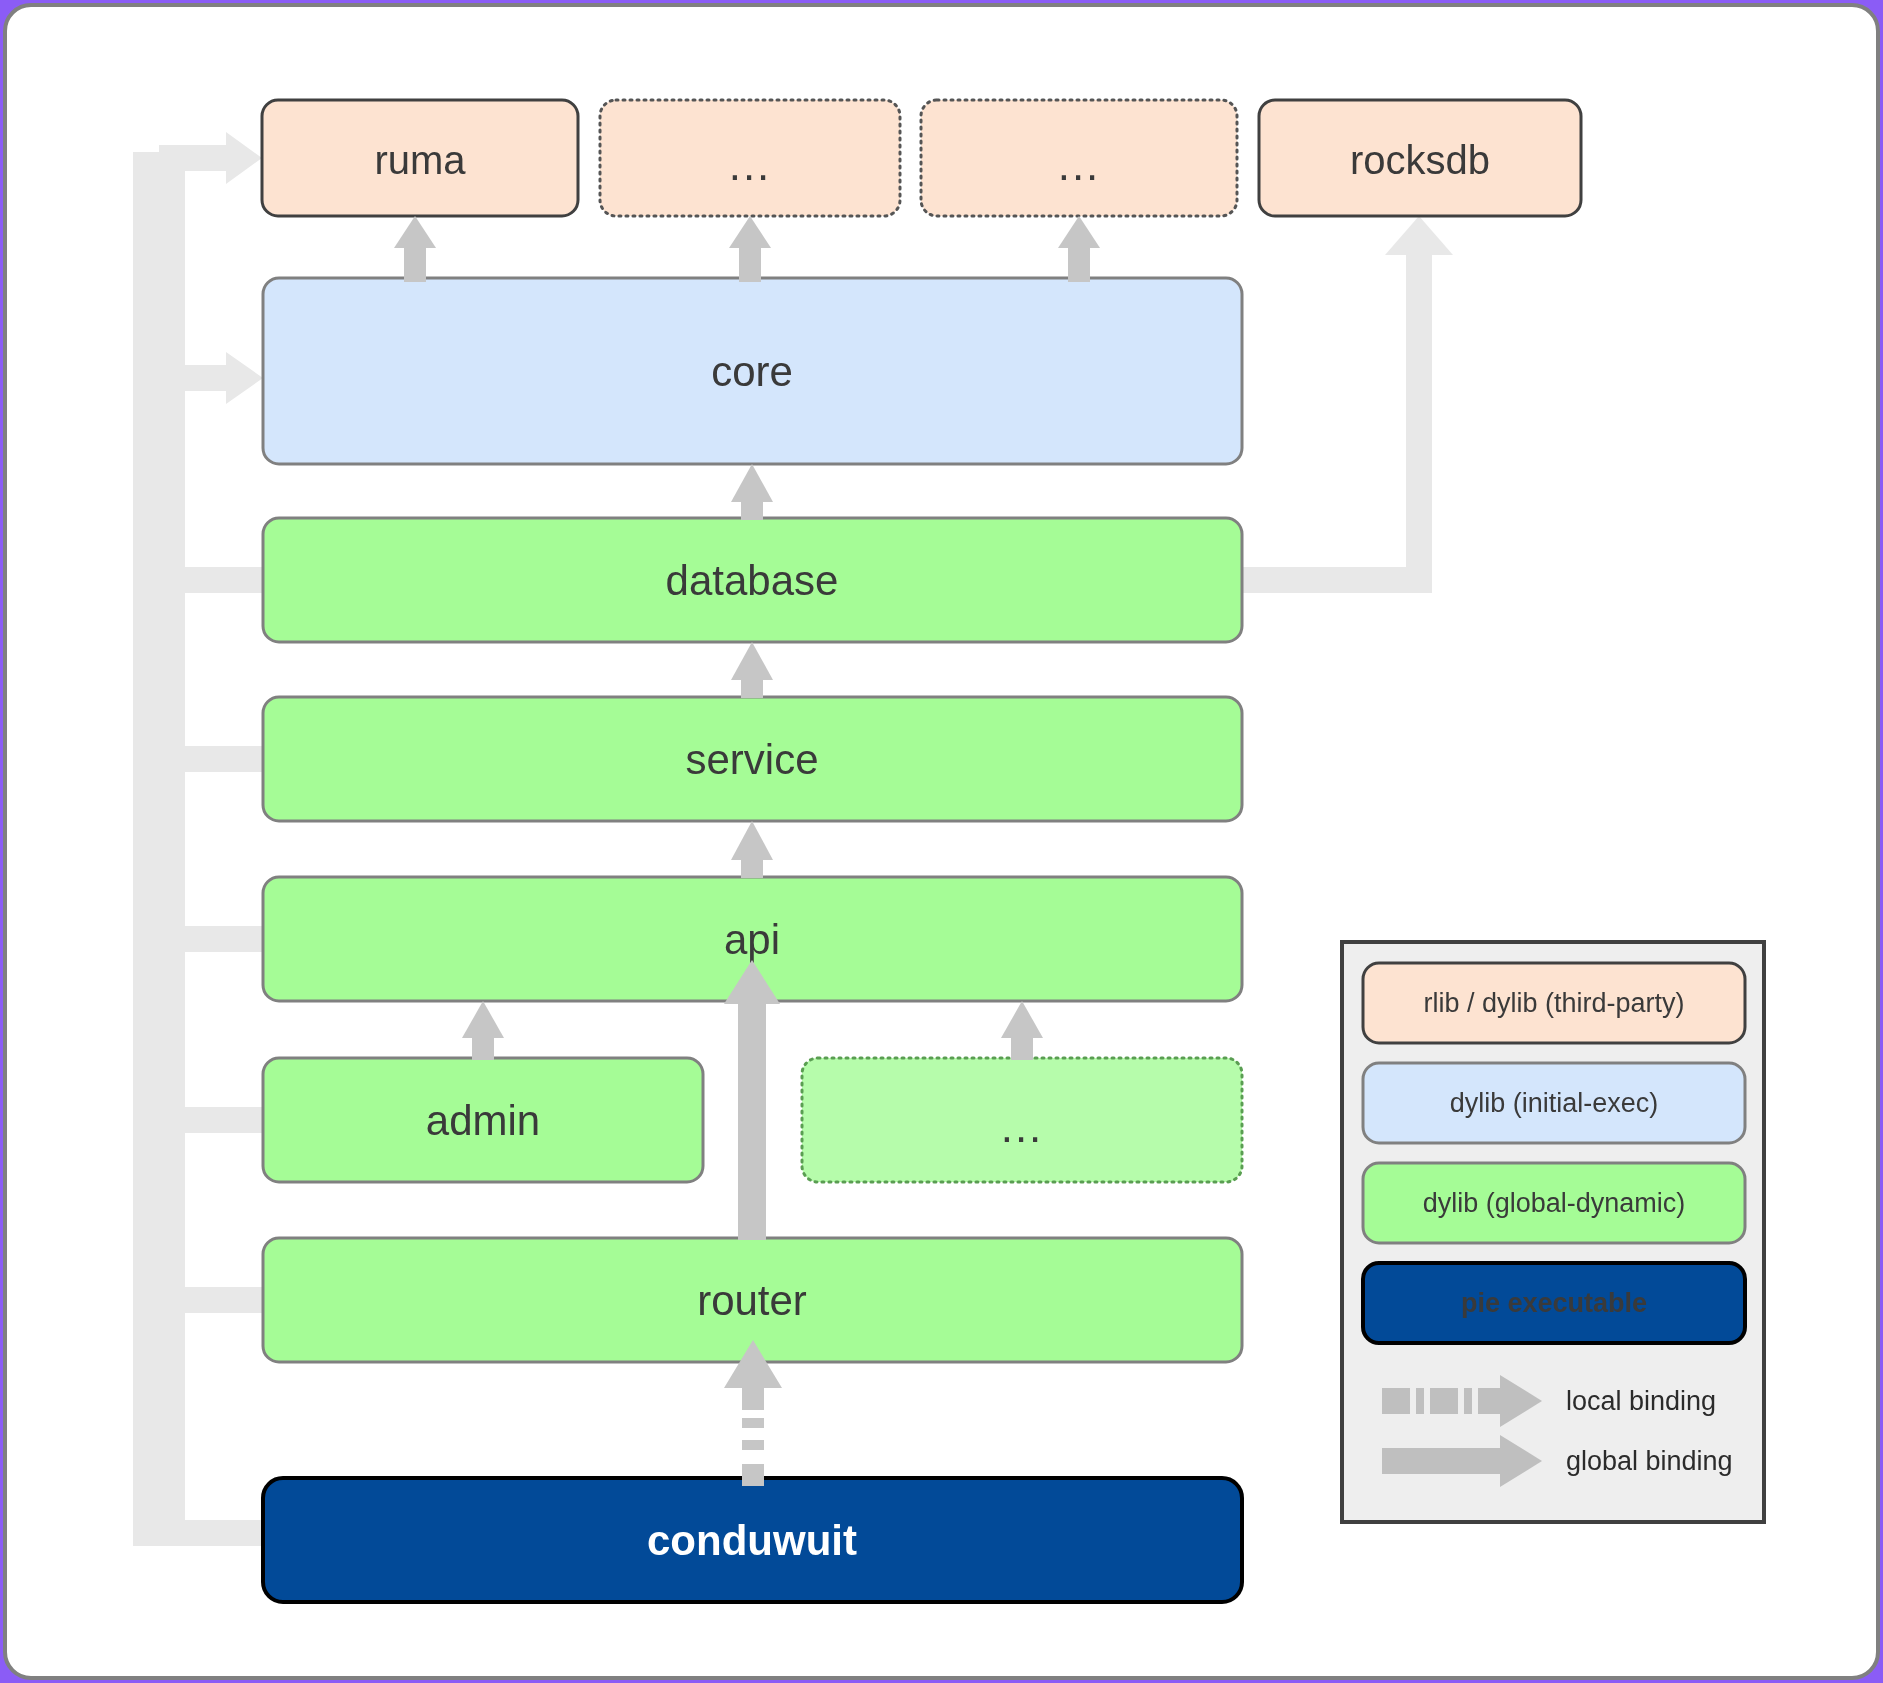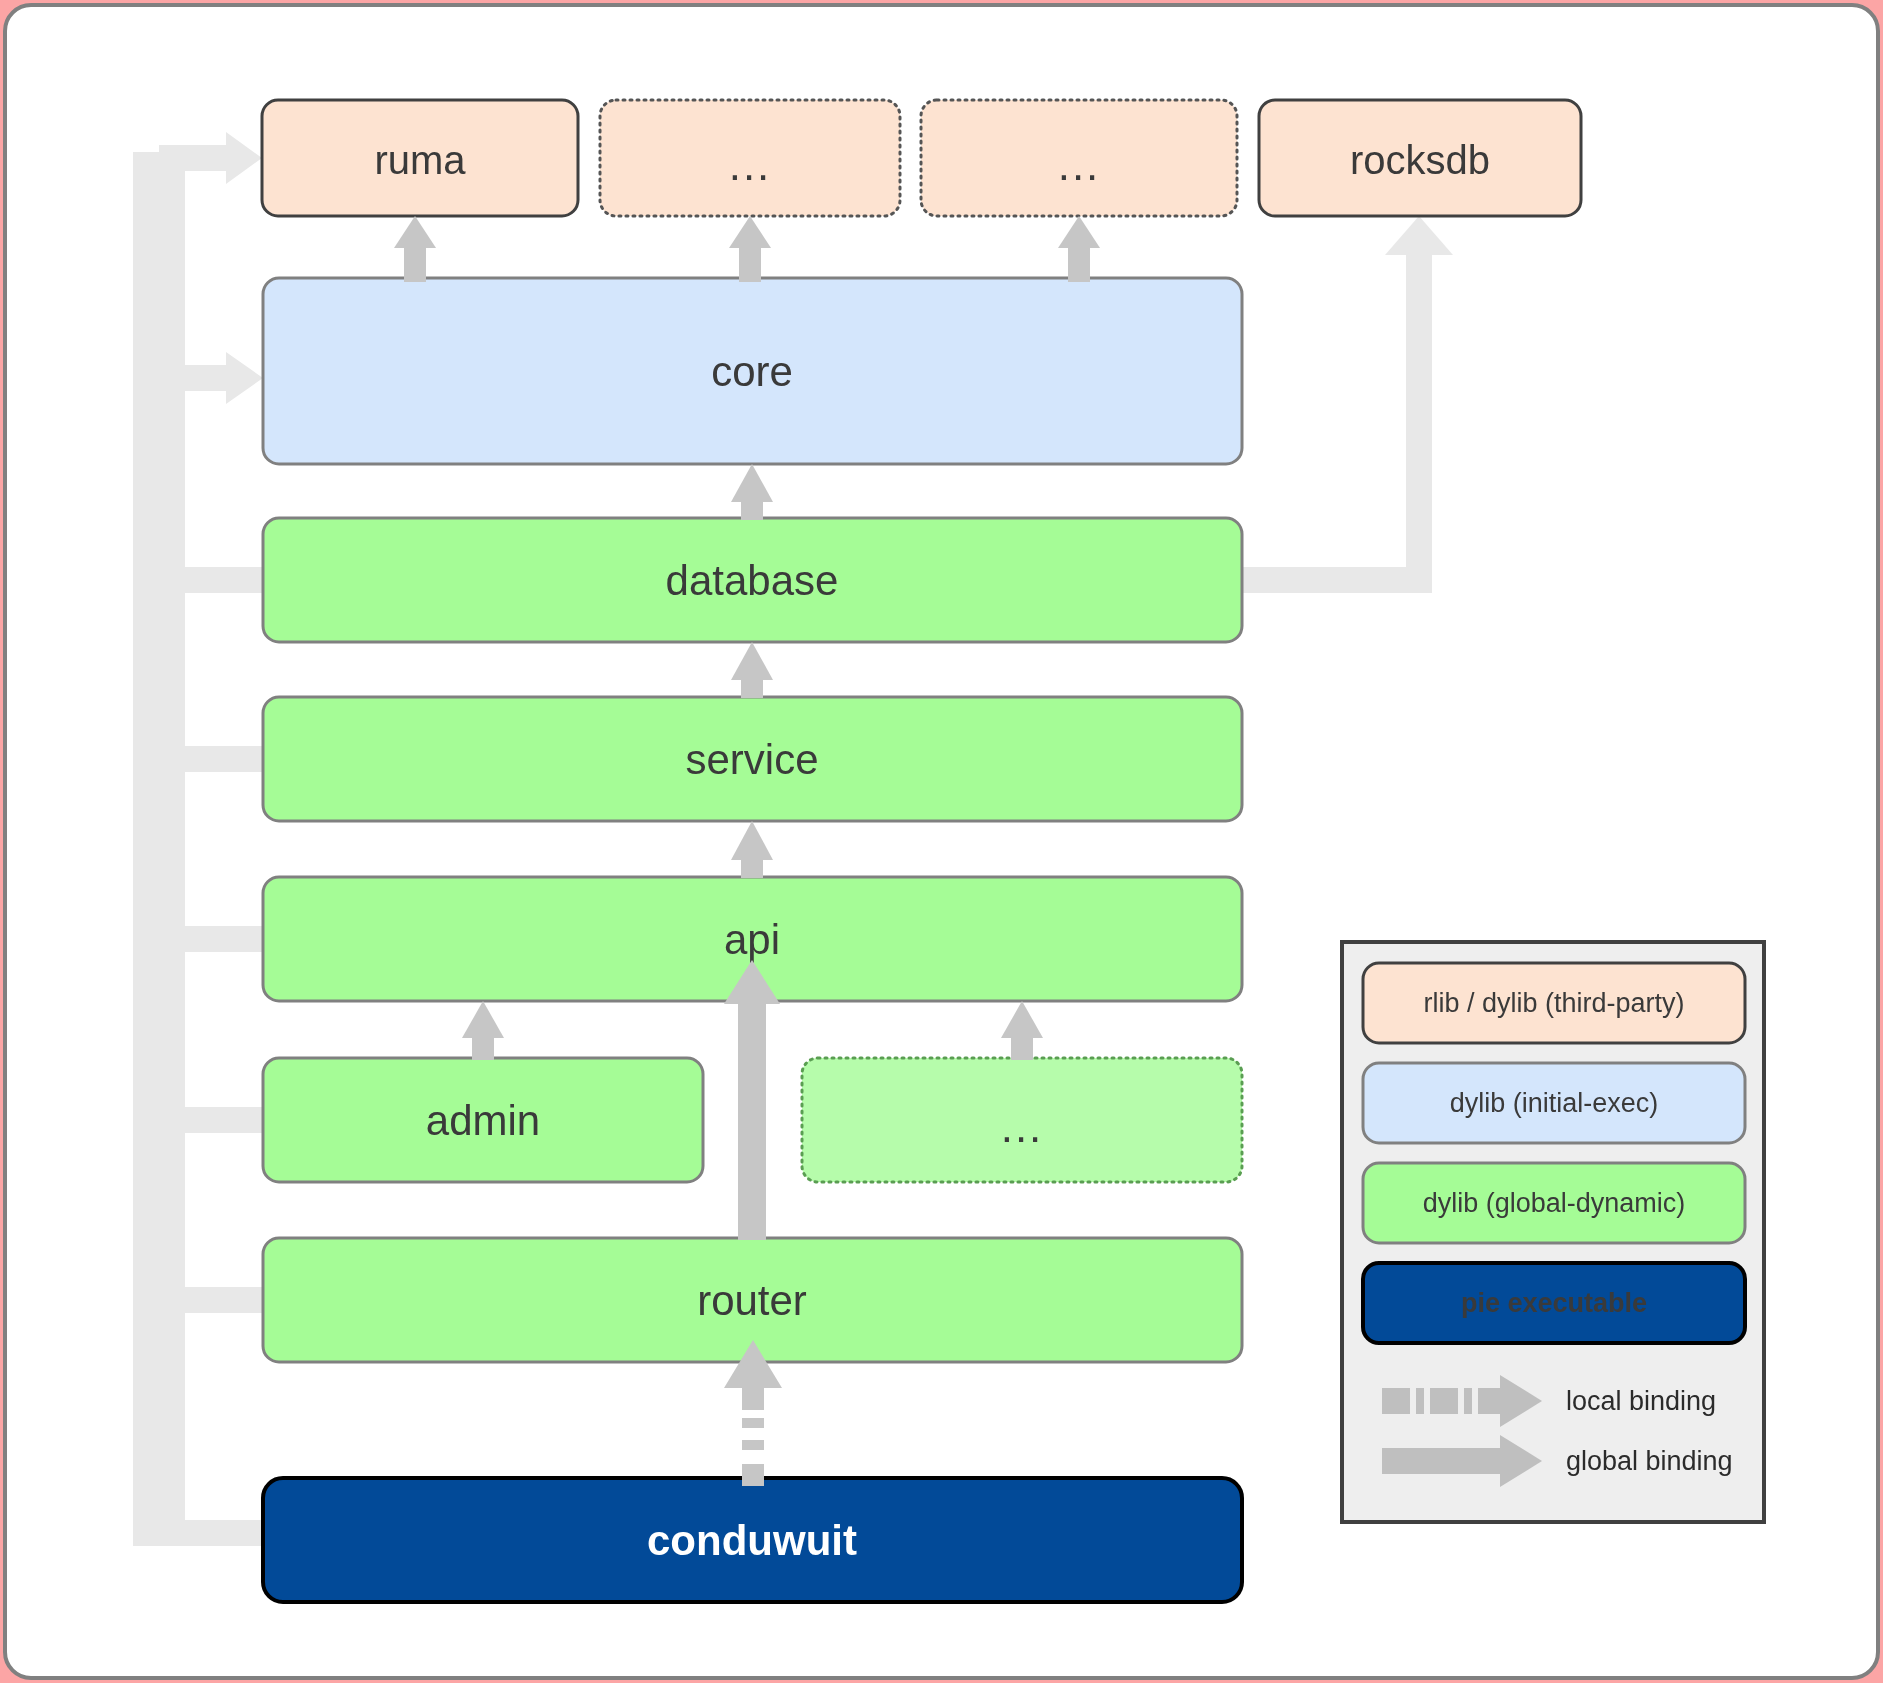--- a/index.html
+++ b/index.html
@@ -5,21 +5,21 @@
   html, body {
     margin: 0;
     padding: 0;
     background: #ffffff;
     font-family: "Liberation Sans", sans-serif;
   }
   #stage {
     position: relative;
     width: 1883px;
     height: 1683px;
-    background: #fca5a5;
+    background: #8b5cf6;
     overflow: hidden;
   }
   svg.diagram {
     position: absolute;
     top: 0; left: 0;
     width: 1883px;
     height: 1683px;
     display: block;
   }
   .node-label {

